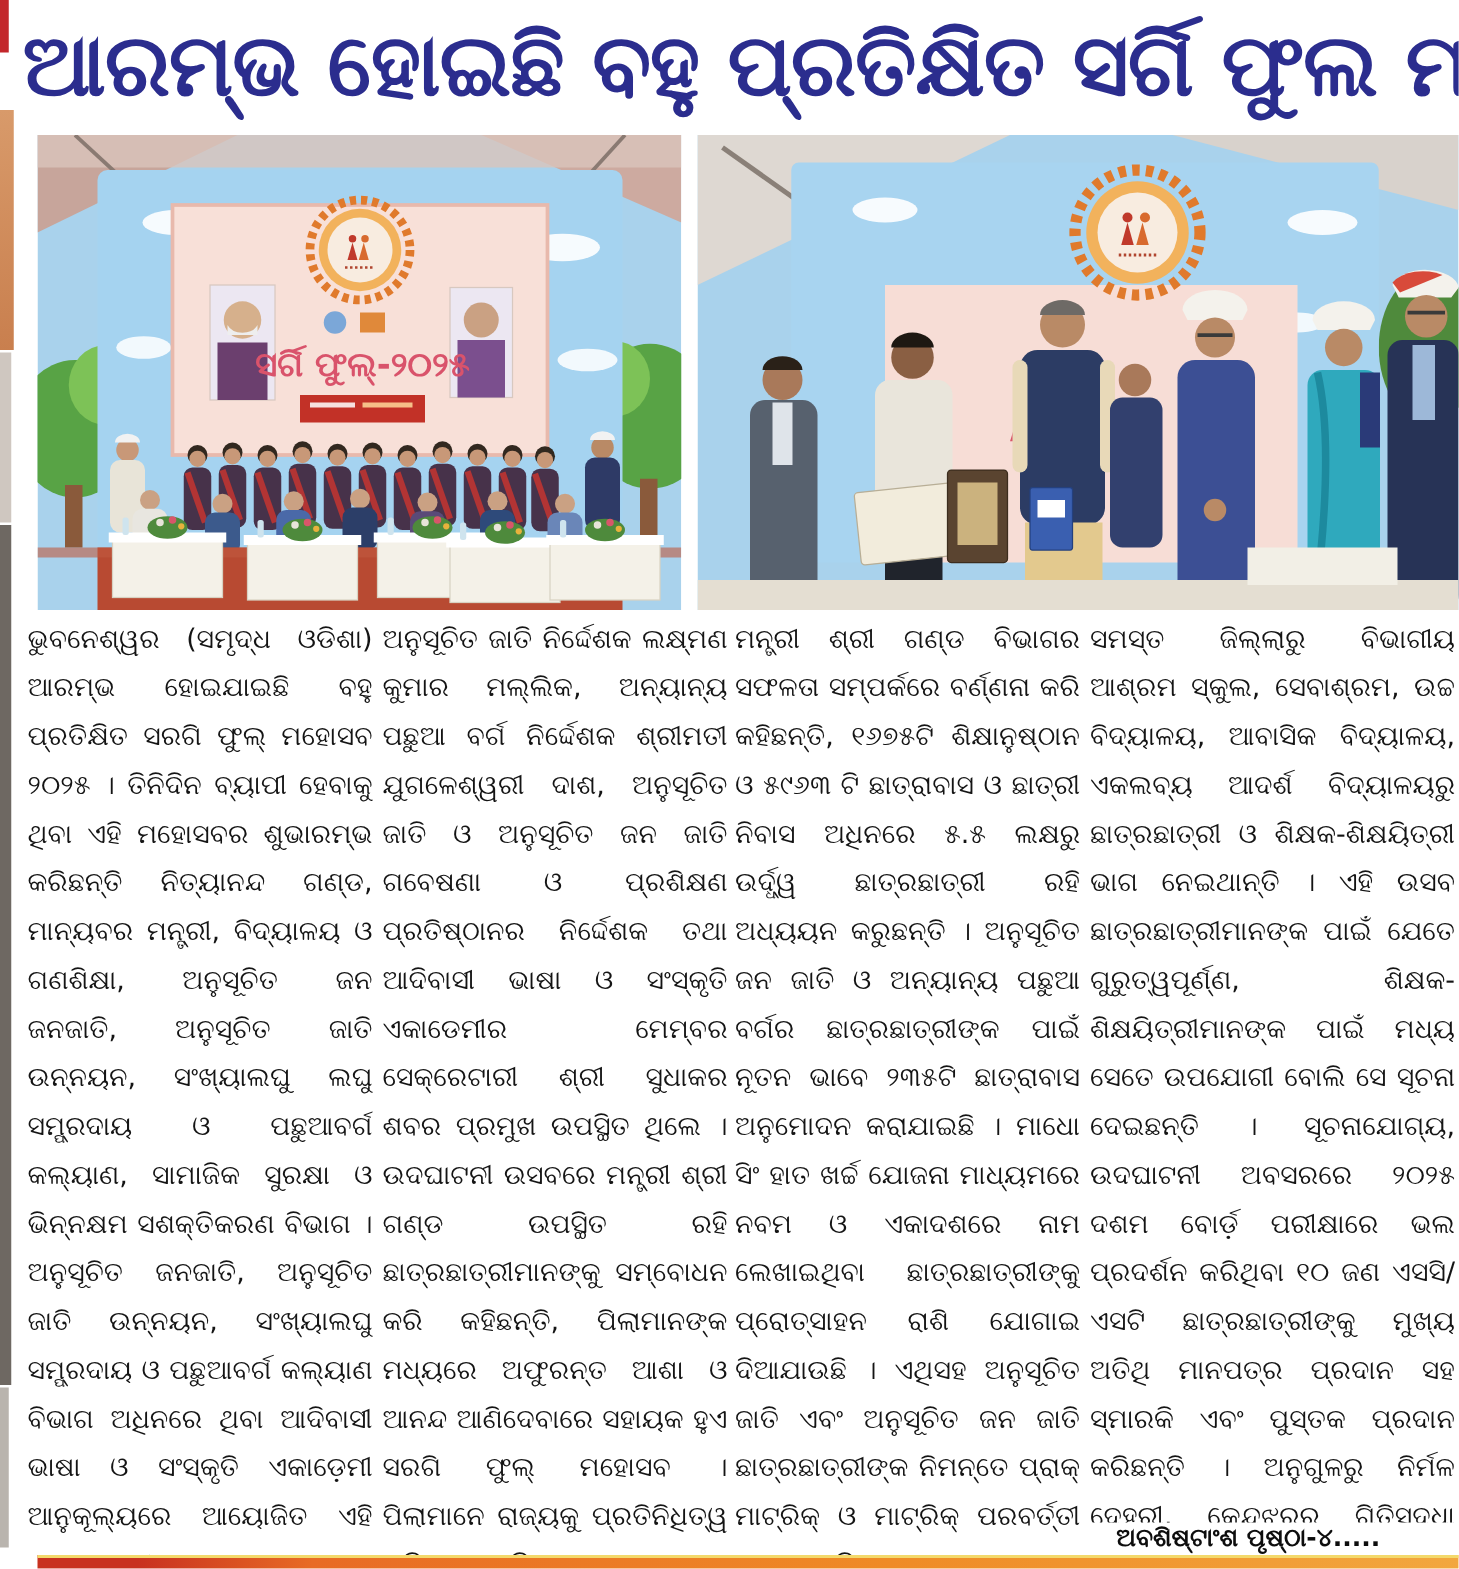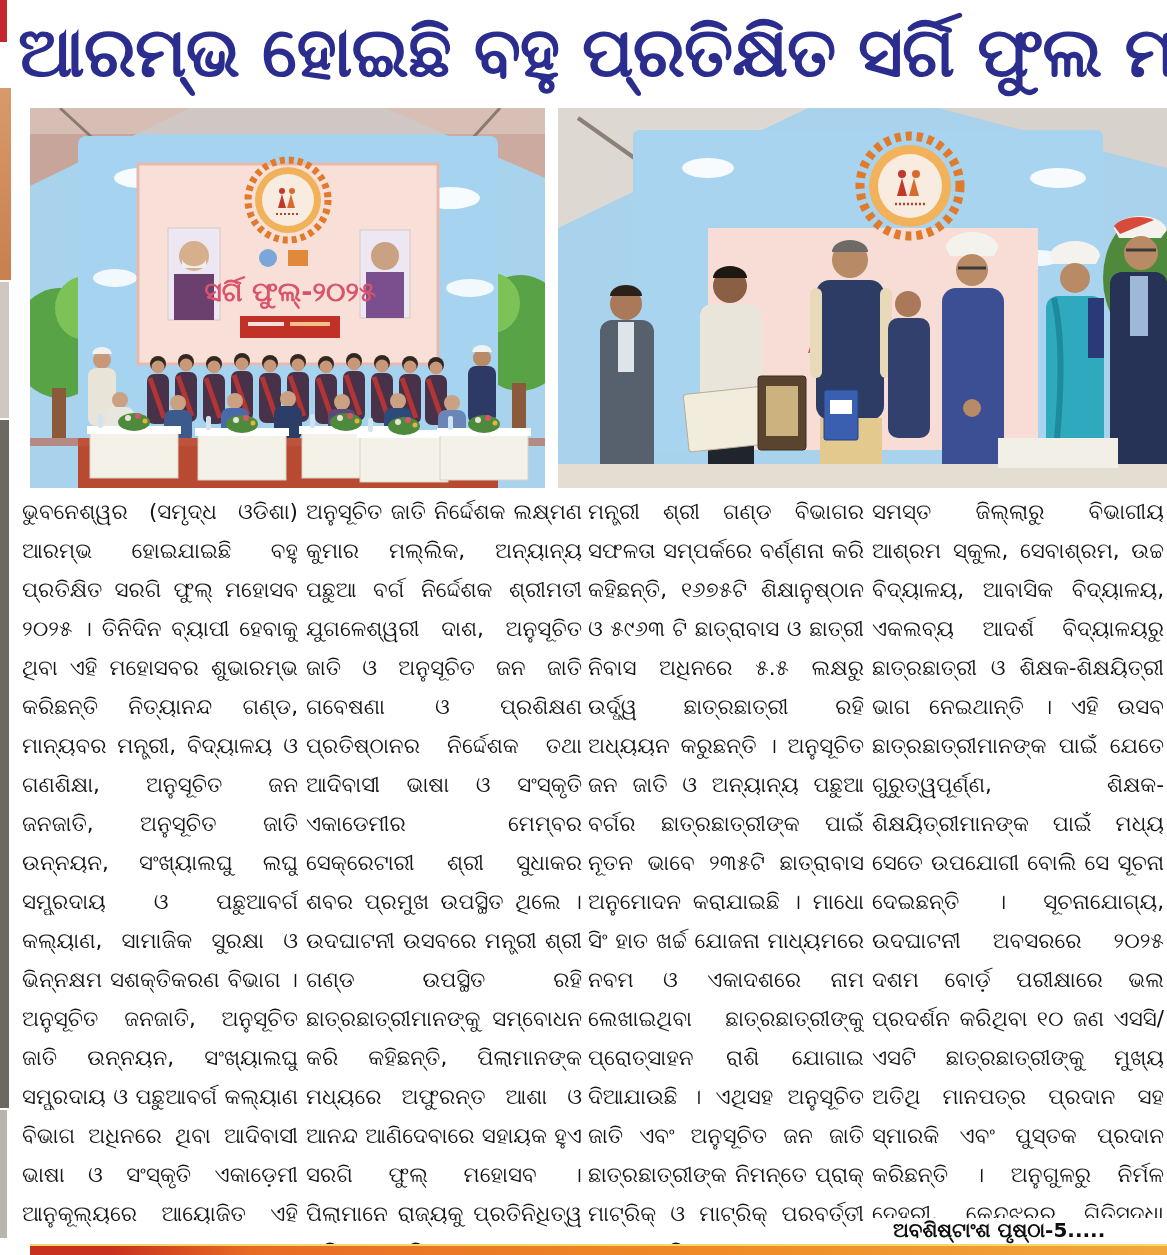--- a/index.html
+++ b/index.html
@@ -289,17 +289,17 @@
       <rect x="0" y="356" width="609" height="24" fill="#e4ded2"></rect>
       <rect x="440" y="330" width="120" height="30" fill="#f2efe6"></rect>
     </svg>
   </figure>
 
   <div class="col" id="col1">ଭୁବନେଶ୍ୱର (ସମୃଦ୍ଧ ଓଡିଶା) ଆରମ୍ଭ ହୋଇଯାଇଛି ବହୁ ପ୍ରତିକ୍ଷିତ ସରଗି ଫୁଲ୍ ମହୋସବ ୨୦୨୫ । ତିନିଦିନ ବ୍ୟାପୀ ହେବାକୁ ଥିବା ଏହି ମହୋସବର ଶୁଭାରମ୍ଭ କରିଛନ୍ତି ନିତ୍ୟାନନ୍ଦ ଗଣ୍ଡ, ମାନ୍ୟବର ମନ୍ତ୍ରୀ, ବିଦ୍ୟାଳୟ ଓ ଗଣଶିକ୍ଷା, ଅନୁସୂଚିତ ଜନ ଜନଜାତି, ଅନୁସୂଚିତ ଜାତି ଉନ୍ନୟନ, ସଂଖ୍ୟାଲଘୁ ଲଘୁ ସମ୍ପ୍ରଦାୟ ଓ ପଛୁଆବର୍ଗ କଲ୍ୟାଣ, ସାମାଜିକ ସୁରକ୍ଷା ଓ ଭିନ୍ନକ୍ଷମ ସଶକ୍ତିକରଣ ବିଭାଗ । ଅନୁସୂଚିତ ଜନଜାତି, ଅନୁସୂଚିତ ଜାତି ଉନ୍ନୟନ, ସଂଖ୍ୟାଲଘୁ ସମ୍ପ୍ରଦାୟ ଓ ପଛୁଆବର୍ଗ କଲ୍ୟାଣ ବିଭାଗ ଅଧିନରେ ଥିବା ଆଦିବାସୀ ଭାଷା ଓ ସଂସ୍କୃତି ଏକାଡ଼େମୀ ଆନୁକୂଲ୍ୟରେ ଆୟୋଜିତ ଏହି ରାଜ୍ୟସ୍ତରୀୟ ଉସବରେ ଯୋଗ ଦେଇ ମନ୍ତ୍ରୀ ଅନୁସୂଚିତ ଜନଜାତି ଓ ଅନୁସୂଚିତ ଜାତି ଛାତ୍ରଛାତ୍ରୀମାନଙ୍କୁ ସମ୍ବୋଧନ କରିଛନ୍ତି । ଅନ୍ୟାନ୍ୟ ଅତିଥି ଭାବେ ବିଭାଗର ଆୟୁକ୍ତ ତଥା ଶାସନ ସଚିବ ବି.ପରମେଶ୍ୱରନ୍, ଅତିରିକ୍ତ ଶାସନ ସଚିବ ସୁରେନ୍ଦ୍ର କୁମାର ମୀଣା,</div>
   <div class="col" id="col2">ଅନୁସୂଚିତ ଜାତି ନିର୍ଦ୍ଦେଶକ ଲକ୍ଷ୍ମଣ କୁମାର ମଲ୍ଲିକ, ଅନ୍ୟାନ୍ୟ ପଛୁଆ ବର୍ଗ ନିର୍ଦ୍ଦେଶକ ଶ୍ରୀମତୀ ଯୁଗଳେଶ୍ୱରୀ ଦାଶ, ଅନୁସୂଚିତ ଜାତି ଓ ଅନୁସୂଚିତ ଜନ ଜାତି ଗବେଷଣା ଓ ପ୍ରଶିକ୍ଷଣ ପ୍ରତିଷ୍ଠାନର ନିର୍ଦ୍ଦେଶକ ତଥା ଆଦିବାସୀ ଭାଷା ଓ ସଂସ୍କୃତି ଏକାଡେମୀର ମେମ୍ବର ସେକ୍ରେଟାରୀ ଶ୍ରୀ ସୁଧାକର ଶବର ପ୍ରମୁଖ ଉପସ୍ଥିତ ଥିଲେ । ଉଦଘାଟନୀ ଉସବରେ ମନ୍ତ୍ରୀ ଶ୍ରୀ ଗଣ୍ଡ ଉପସ୍ଥିତ ରହି ଛାତ୍ରଛାତ୍ରୀମାନଙ୍କୁ ସମ୍ବୋଧନ କରି କହିଛନ୍ତି, ପିଲାମାନଙ୍କ ମଧ୍ୟରେ ଅଫୁରନ୍ତ ଆଶା ଓ ଆନନ୍ଦ ଆଣିଦେବାରେ ସହାୟକ ହୁଏ ସରଗି ଫୁଲ୍ ମହୋସବ । ପିଲାମାନେ ରାଜ୍ୟକୁ ପ୍ରତିନିଧିତ୍ୱ କରିବା ଭଳି କ୍ଷମତା ବହନ କରୁଛନ୍ତି । ବିଶେଷ କରି ଅନୁସୂଚିତ ଜନଜାତି ତଥା ଅନୁସୂଚିତ ଜାତିର ଛାତ୍ରଛାତ୍ରୀଙ୍କ ପ୍ରତିଭାକୁ ଲୋକ ଲୋଚନକୁ ଆଣିବା ଓ ସେମାନଙ୍କର ଦକ୍ଷତାକୁ ଅଧିକ ବିକଶିତ କରିବା ନିମନ୍ତେ ଏହି ମହୋସବ ଏକ ଅଭିନବ ମାଧ୍ୟମ ହେବ ବୋଲି ସେ ମତ ପ୍ରକାଶ କରିଛନ୍ତି ।</div>
   <div class="col" id="col3">ମନ୍ତ୍ରୀ ଶ୍ରୀ ଗଣ୍ଡ ବିଭାଗର ସଫଳତା ସମ୍ପର୍କରେ ବର୍ଣ୍ଣନା କରି କହିଛନ୍ତି, ୧୬୭୫ଟି ଶିକ୍ଷାନୁଷ୍ଠାନ ଓ ୫୯୬୩ ଟି ଛାତ୍ରାବାସ ଓ ଛାତ୍ରୀ ନିବାସ ଅଧିନରେ ୫.୫ ଲକ୍ଷରୁ ଉର୍ଦ୍ଧ୍ୱ ଛାତ୍ରଛାତ୍ରୀ ରହି ଅଧ୍ୟୟନ କରୁଛନ୍ତି । ଅନୁସୂଚିତ ଜନ ଜାତି ଓ ଅନ୍ୟାନ୍ୟ ପଛୁଆ ବର୍ଗର ଛାତ୍ରଛାତ୍ରୀଙ୍କ ପାଇଁ ନୂତନ ଭାବେ ୨୩୫ଟି ଛାତ୍ରାବାସ ଅନୁମୋଦନ କରାଯାଇଛି । ମାଧୋ ସିଂ ହାତ ଖର୍ଚ୍ଚ ଯୋଜନା ମାଧ୍ୟମରେ ନବମ ଓ ଏକାଦଶରେ ନାମ ଲେଖାଇଥିବା ଛାତ୍ରଛାତ୍ରୀଙ୍କୁ ପ୍ରୋତ୍ସାହନ ରାଶି ଯୋଗାଇ ଦିଆଯାଉଛି । ଏଥିସହ ଅନୁସୂଚିତ ଜାତି ଏବଂ ଅନୁସୂଚିତ ଜନ ଜାତି ଛାତ୍ରଛାତ୍ରୀଙ୍କ ନିମନ୍ତେ ପ୍ରାକ୍ ମାଟ୍ରିକ୍ ଓ ମାଟ୍ରିକ୍ ପରବର୍ତ୍ତୀ ଛାତ୍ରବୃତ୍ତି ବୃଦ୍ଧି ସେମାନଙ୍କ ଶୈକ୍ଷିକ ବିକାଶର ମାଧ୍ୟମ ହୋଇପାରିବ ବୋଲି ସେ ମତ ପ୍ରକାଶ କରିଛନ୍ତି । କାର୍ଯ୍ୟକ୍ରମରେ ଆୟୁକ୍ତ ତଥା ଶାସନ ସଚିବ ସ୍ୱାଗତ ଅଭିଭାଷଣ ରଖି ସର୍ଗଫୁଲର କାର୍ଯ୍ୟକ୍ରମ ସମ୍ପର୍କରେ ବିସ୍ତୃତ ଆଲୋଚନା କରିଥିଲେ । ସେ କହିଛନ୍ତି, ସରଗି ଫୁଲ କାର୍ଯ୍ୟକ୍ରମରେ ରାଜ୍ୟର</div>
   <div class="col" id="col4">ସମସ୍ତ ଜିଲ୍ଲାରୁ ବିଭାଗୀୟ ଆଶ୍ରମ ସ୍କୁଲ, ସେବାଶ୍ରମ, ଉଚ୍ଚ ବିଦ୍ୟାଳୟ, ଆବାସିକ ବିଦ୍ୟାଳୟ, ଏକଲବ୍ୟ ଆଦର୍ଶ ବିଦ୍ୟାଳୟରୁ ଛାତ୍ରଛାତ୍ରୀ ଓ ଶିକ୍ଷକ-ଶିକ୍ଷୟିତ୍ରୀ ଭାଗ ନେଇଥାନ୍ତି । ଏହି ଉସବ ଛାତ୍ରଛାତ୍ରୀମାନଙ୍କ ପାଇଁ ଯେତେ ଗୁରୁତ୍ୱପୂର୍ଣ୍ଣ, ଶିକ୍ଷକ-ଶିକ୍ଷୟିତ୍ରୀମାନଙ୍କ ପାଇଁ ମଧ୍ୟ ସେତେ ଉପଯୋଗୀ ବୋଲି ସେ ସୂଚନା ଦେଇଛନ୍ତି । ସୂଚନାଯୋଗ୍ୟ, ଉଦଘାଟନୀ ଅବସରରେ ୨୦୨୫ ଦଶମ ବୋର୍ଡ଼ ପରୀକ୍ଷାରେ ଭଲ ପ୍ରଦର୍ଶନ କରିଥିବା ୧୦ ଜଣ ଏସସି/ଏସଟି ଛାତ୍ରଛାତ୍ରୀଙ୍କୁ ମୁଖ୍ୟ ଅତିଥି ମାନପତ୍ର ପ୍ରଦାନ ସହ ସ୍ମାରକି ଏବଂ ପୁସ୍ତକ ପ୍ରଦାନ କରିଛନ୍ତି । ଅନୁଗୁଳରୁ ନିର୍ମଳ ଦେହୁରୀ, କେନ୍ଦୁଝରରୁ ଗିତିସୁଦ୍ଧା ନାଏକ, ଗଜପତିରୁ କ୍ରୁସପିନା ମଣ୍ଡଳ, କନ୍ଧମାଳରୁ ସୌମ୍ୟରଞ୍ଜନ କହଁର, ମୟୂରଭଞ୍ଜରୁ ଡ଼ାଲିନୀ ମୁର୍ମୁ, ଗଜପତିରୁ ଅନୁଶ୍ରୀ ବଡରାଏତା, ନବରଙ୍ଗପୁରରୁ ଉର୍ମିଳା ଭତ୍ରା, ଗଜପତିରୁ ବିପାଶା ଭୂୟାଁ, ରାୟଗଡ଼ାରୁ ପିଙ୍କି କାଲକା, ବରଗଡ଼ରୁ</div>
 
-  <div class="footer-note">ଅବଶିଷ୍ଟାଂଶ ପୃଷ୍ଠା-5.....</div>
+  <div class="footer-note">ଅବଶିଷ୍ଟାଂଶ ପୃଷ୍ଠା-୪.....</div>
 
   <div class="bottom-bar"></div>
 
 </div>
 
 </body></html>

